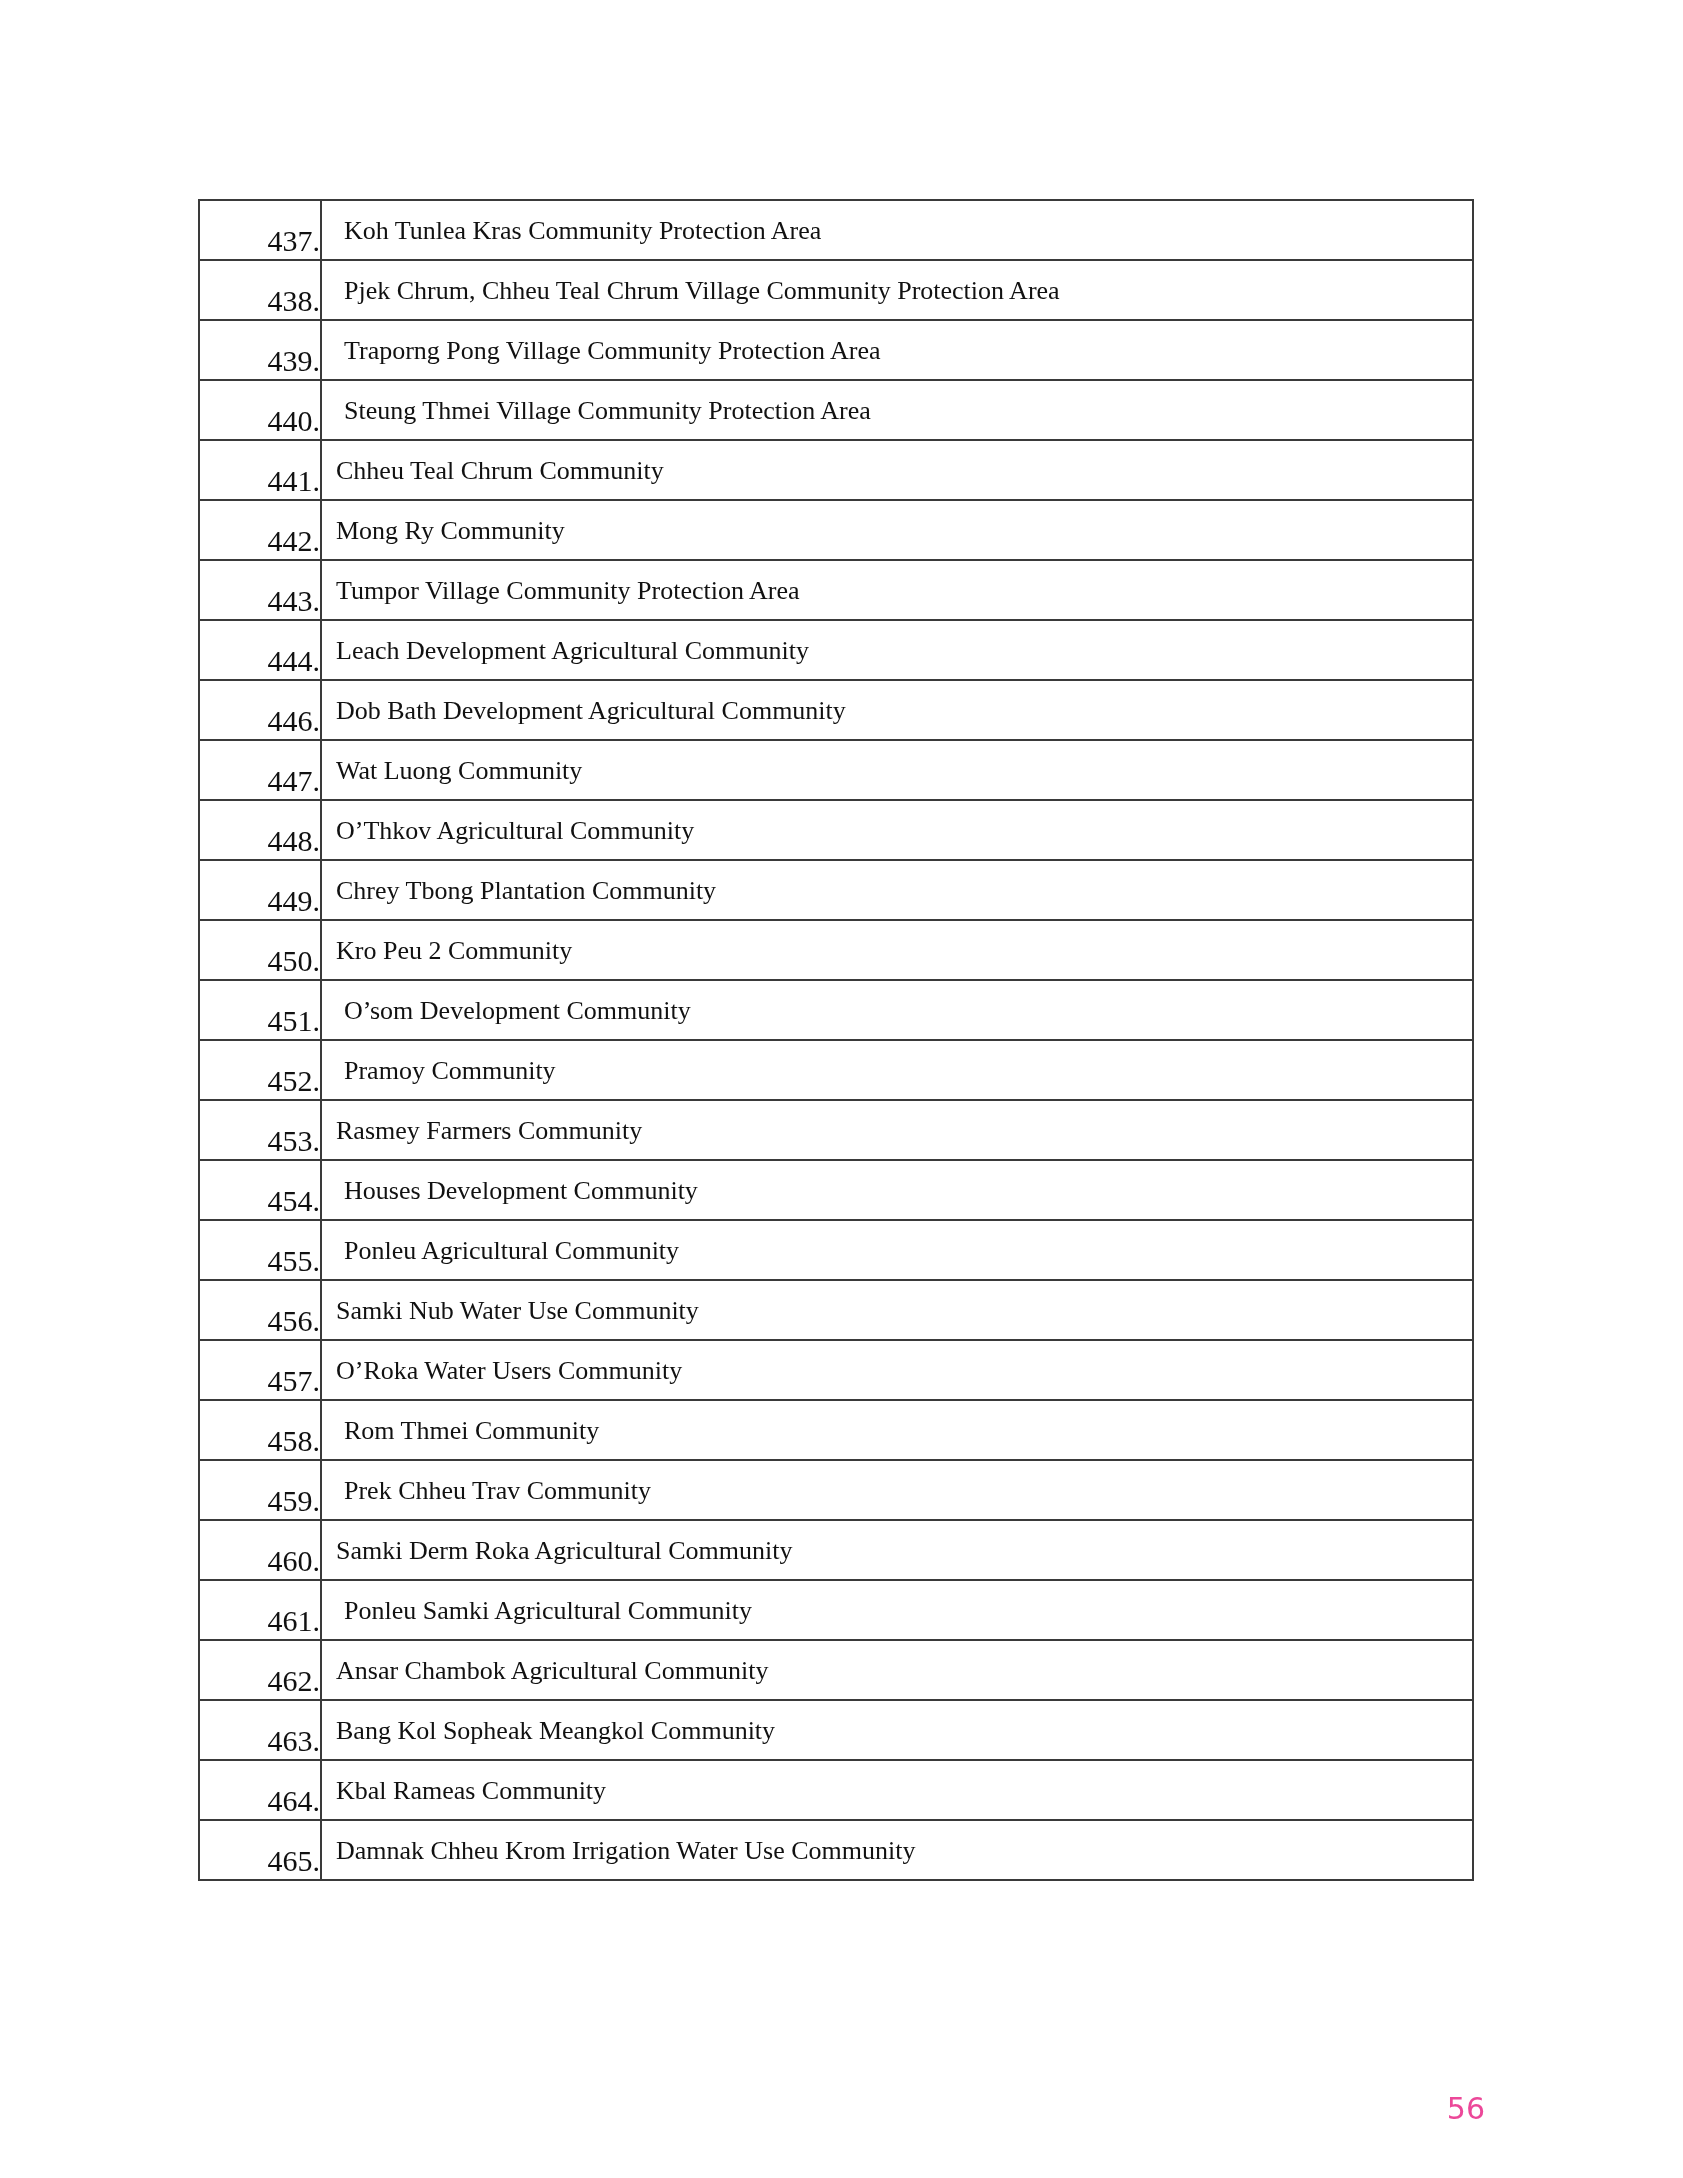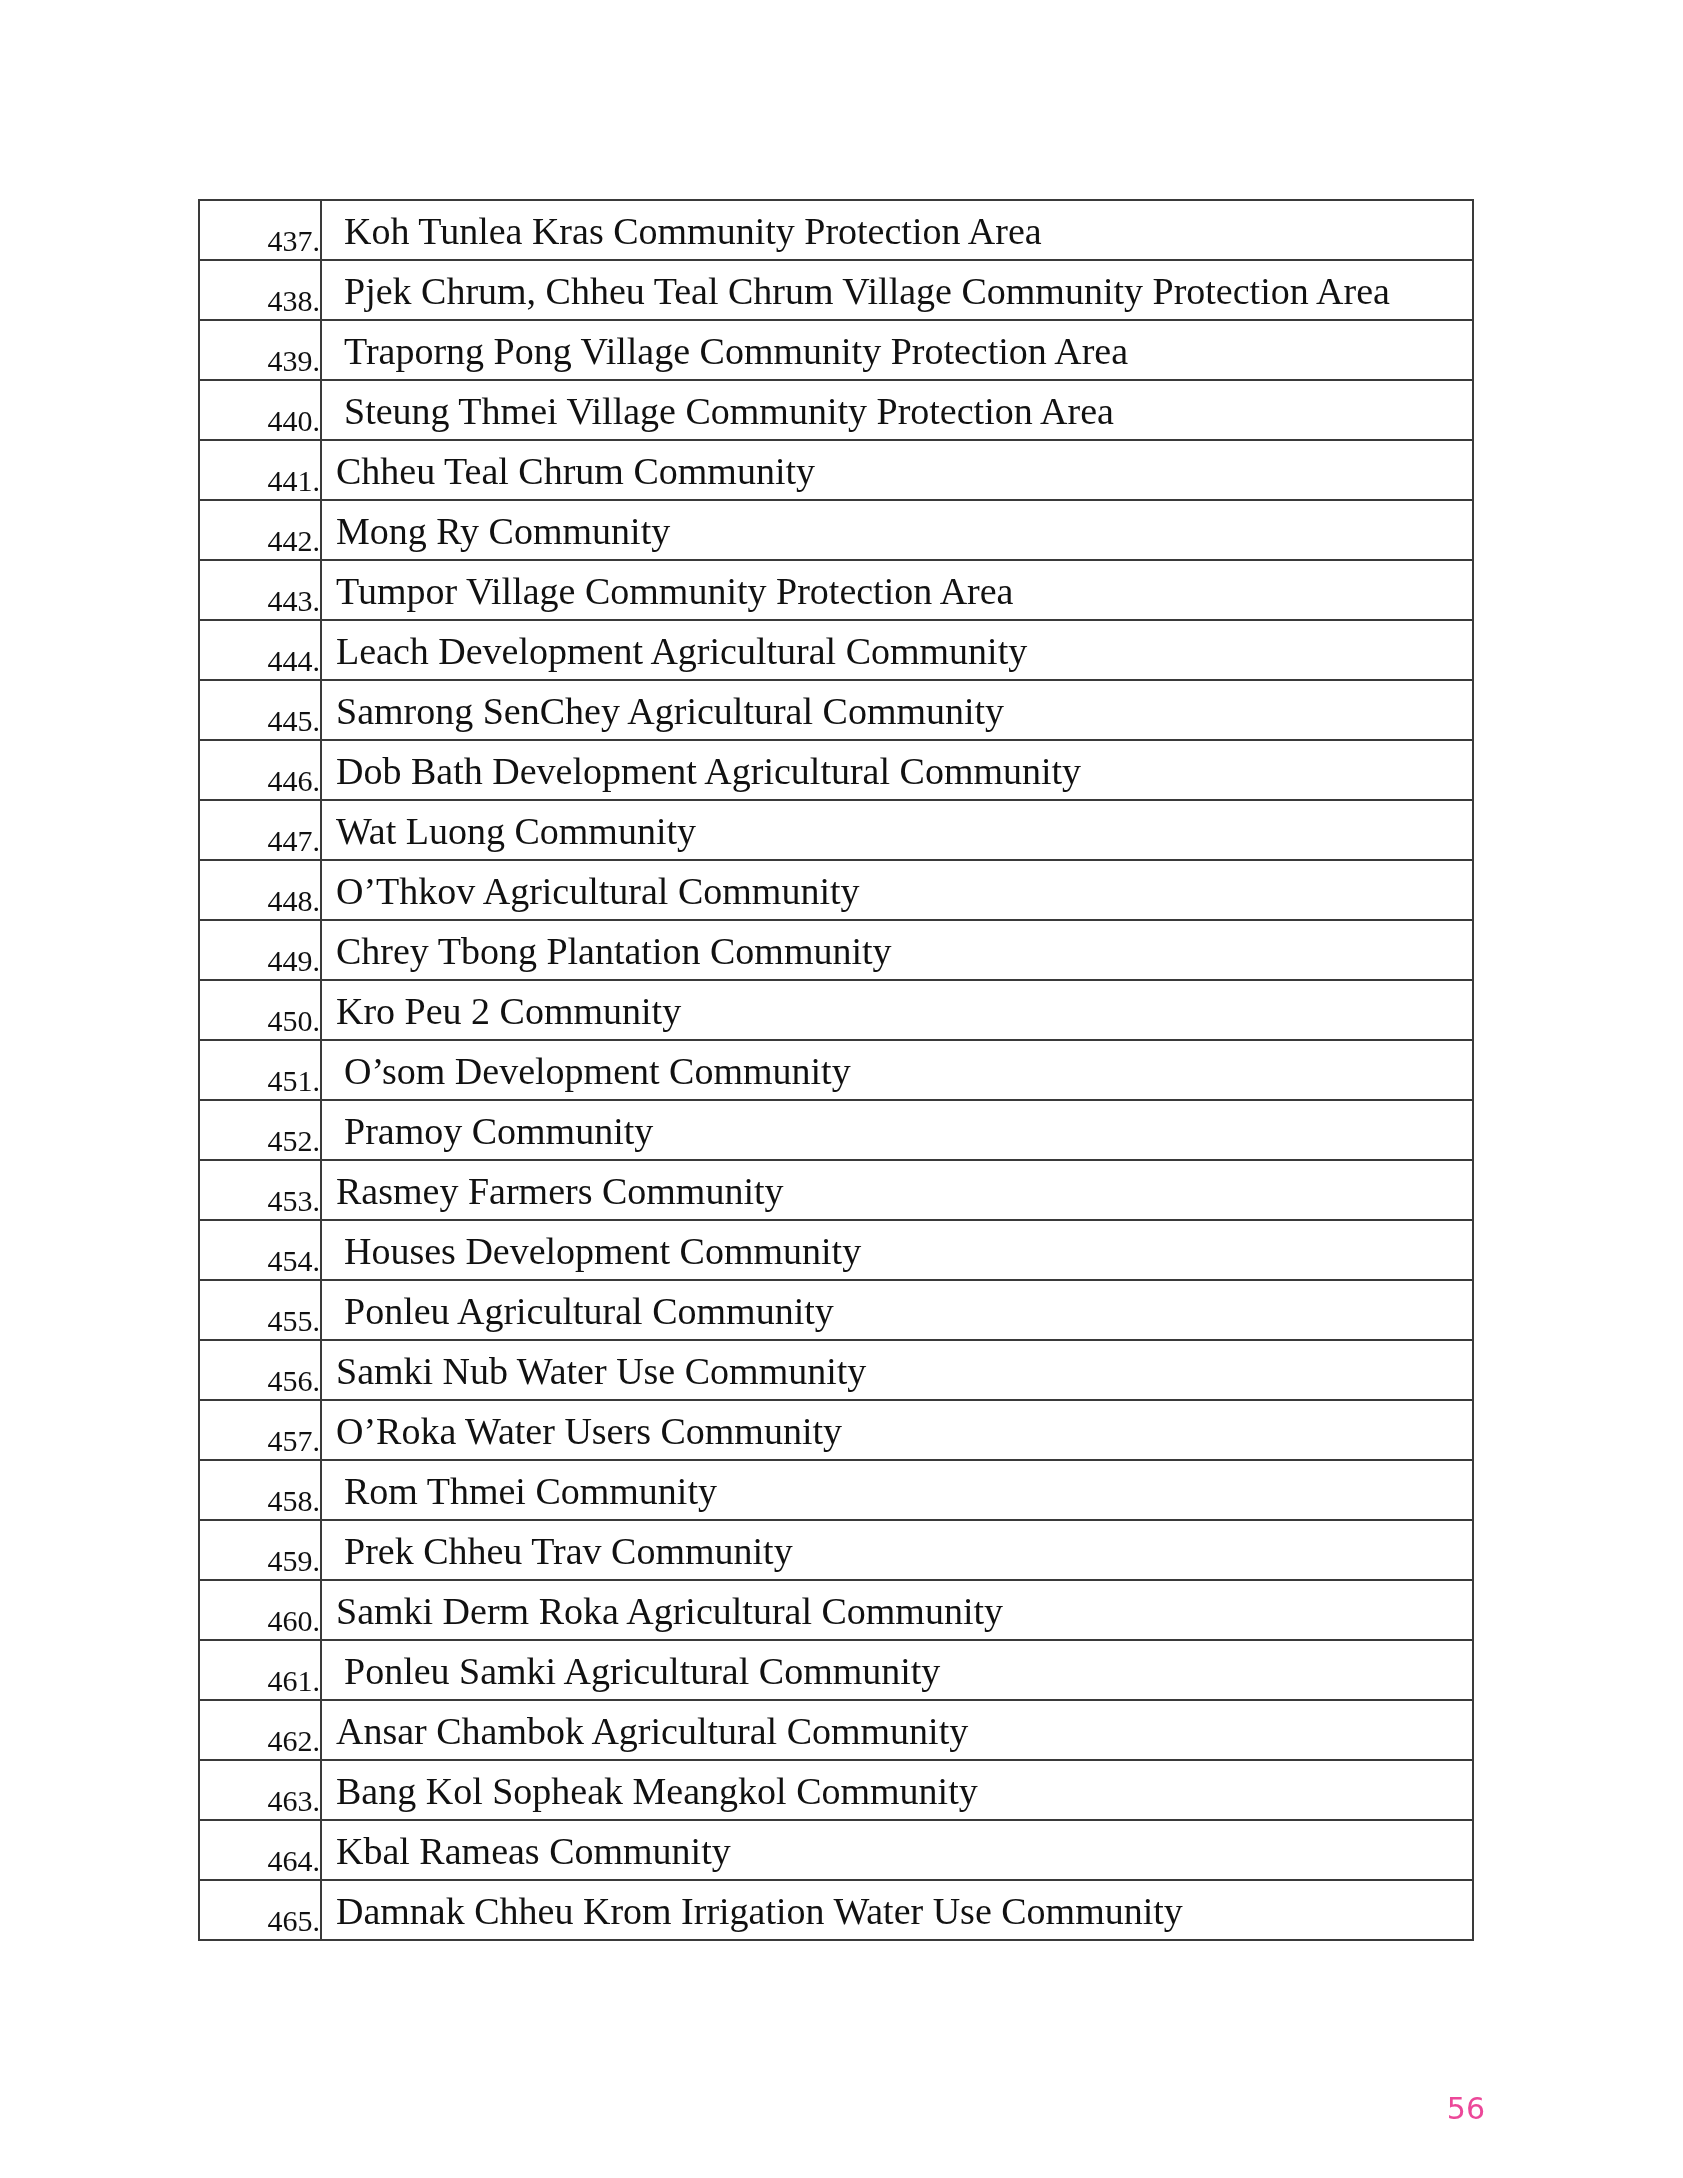--- a/index.html
+++ b/index.html
@@ -10,21 +10,21 @@
     border-collapse: collapse; table-layout: fixed;
     font-family: "Liberation Serif", serif; color: #111;
   }
   table.list td {
     border: 2px solid #3a3a3a; height: 58px; padding: 0; vertical-align: top;
   }
   td.num {
     width: 120px; text-align: left; font-size: 30px; position: relative;
   }
   td.num span { position: absolute; right: 0; top: 20px; line-height: 40px; }
-  td.name { font-size: 38px; position: relative; }
+  td.name { font-size: 26px; position: relative; }
   td.name span { position: absolute; left: 14px; top: 10px; line-height: 40px; white-space: nowrap; }
   td.name.indent span { left: 22px; }
   .page-number {
     position: absolute; right: 198px; top: 2091px;
     font-family: "DejaVu Sans", sans-serif; font-size: 30px; color: #ec4899;
   }
 </style>
 </head>
 <body>
 
@@ -90,28 +90,20 @@
         <tr>
           <td class="num">
             <span>444.</span>
           </td>
           <td class="name">
             <span>Leach Development Agricultural Community</span>
           </td>
         </tr>
         <tr>
           <td class="num">
-            <span>445.</span>
-          </td>
-          <td class="name">
-            <span>Samrong SenChey Agricultural Community</span>
-          </td>
-        </tr>
-        <tr>
-          <td class="num">
             <span>446.</span>
           </td>
           <td class="name">
             <span>Dob Bath Development Agricultural Community</span>
           </td>
         </tr>
         <tr>
           <td class="num">
             <span>447.</span>
           </td>

